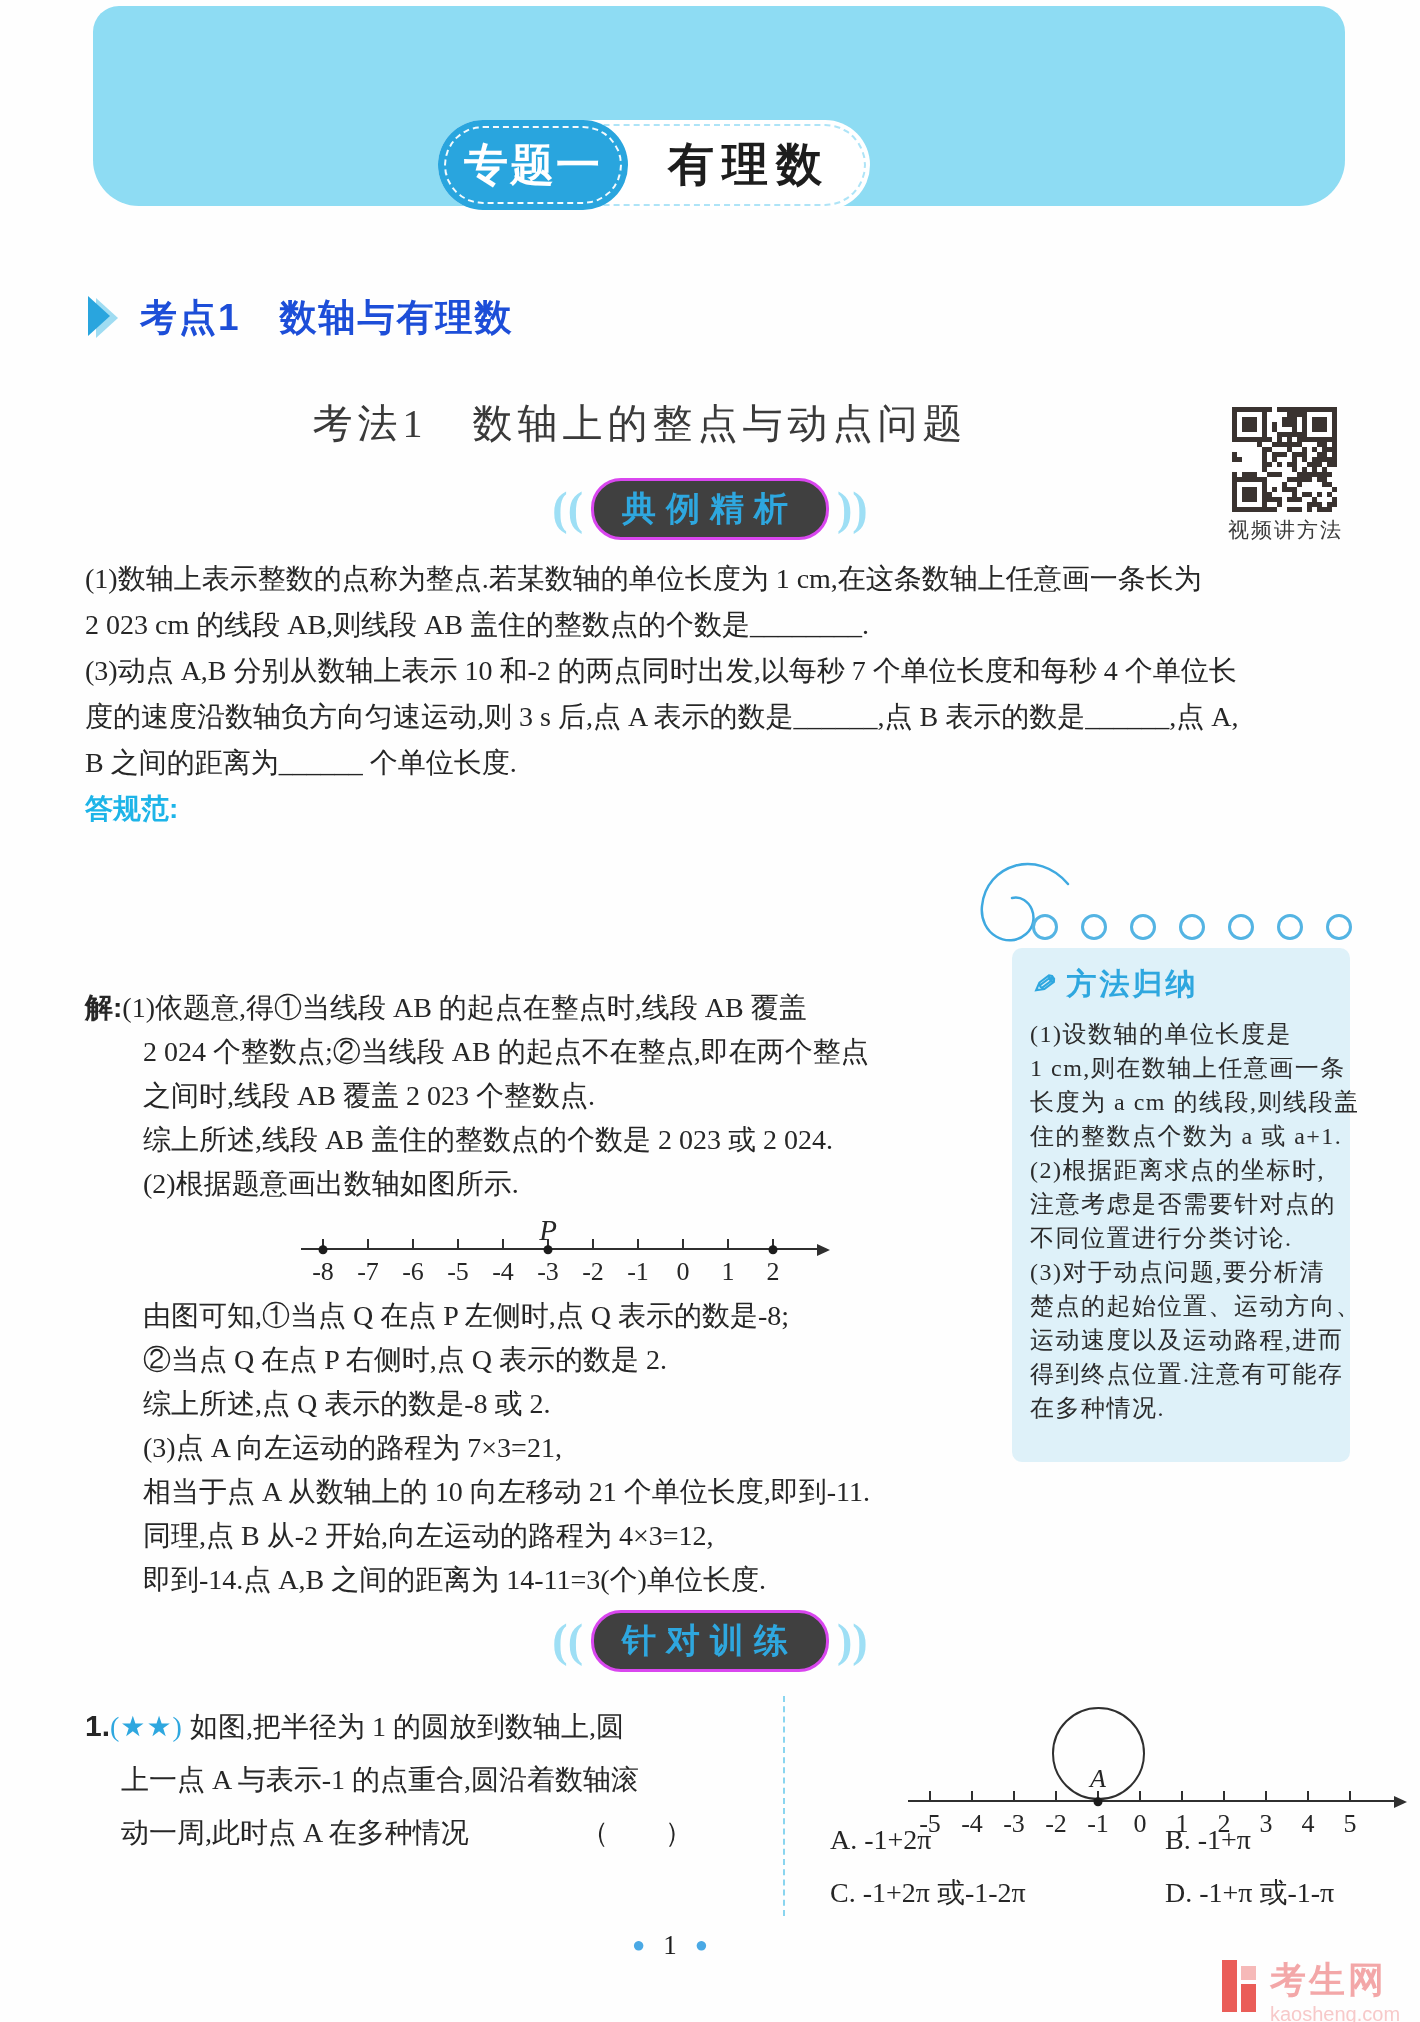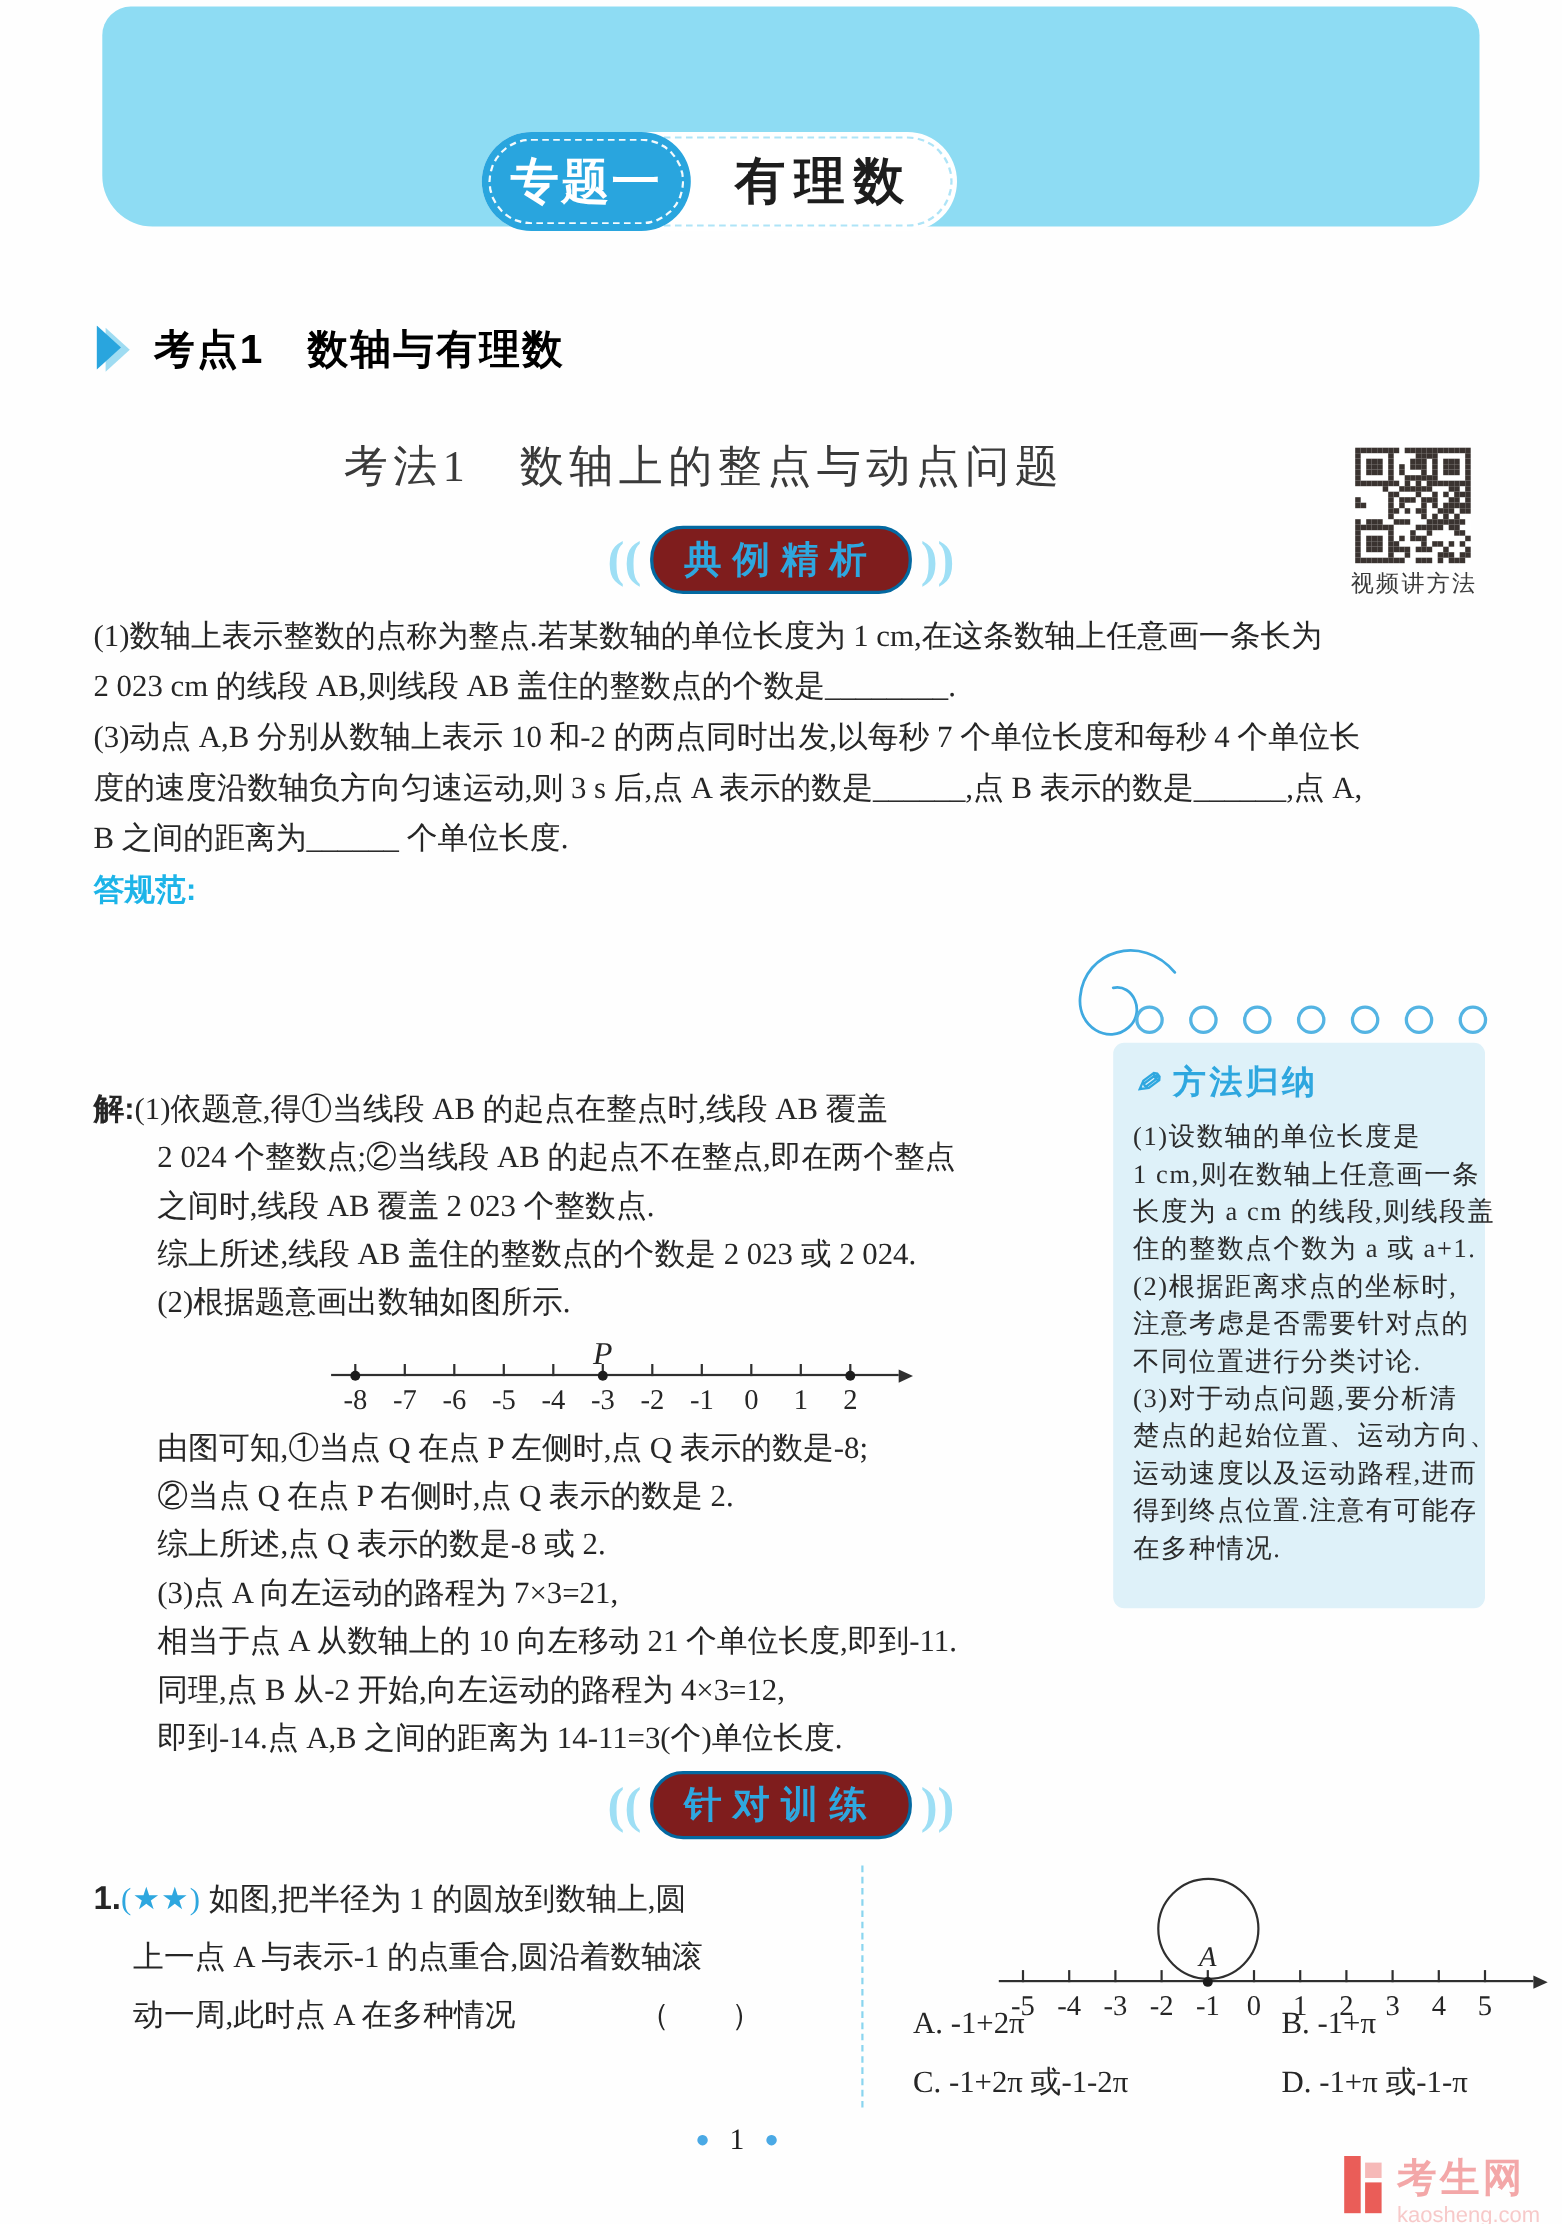--- a/index.html
+++ b/index.html
@@ -17,37 +17,37 @@
                border-radius:41px;pointer-events:none}
   .topic-blue{width:190px;height:90px;background:#29a5de;border-radius:45px;
               display:flex;align-items:center;justify-content:center;position:relative;z-index:2}
   .topic-blue::after{content:'';position:absolute;inset:6px;border:2px dashed rgba(255,255,255,.95);border-radius:39px}
   .topic-blue span{color:#fff;font:700 44px "Liberation Sans",sans-serif;letter-spacing:2px}
   .topic-white{flex:1;display:flex;align-items:center;justify-content:center}
   .topic-white span{color:#1d1d1d;font:900 46px "Liberation Sans",sans-serif;letter-spacing:8px}
 
   
   .kaodian{position:absolute;left:84px;top:293px;display:flex;align-items:center;gap:14px}
-  .kd-title{font:700 37px "Liberation Sans",sans-serif;color:#000000;letter-spacing:2px}
+  .kd-title{font:700 37px "Liberation Sans",sans-serif;color:#1d4ed8;letter-spacing:2px}
 
   
   .kaofa{position:absolute;left:0;top:396px;width:1280px;text-align:center;
          font-size:40px;color:#3a3a3a;letter-spacing:5px}
 
   
   .qr{position:absolute;left:1232px;top:407px;width:105px;height:105px;background:#fff}
   .qr i{position:absolute;background:#3a3330}
   .qr-caption{position:absolute;left:1218px;top:516px;width:135px;text-align:center;
               font-size:21px;color:#3a3a3a;letter-spacing:2px}
 
   
   .pill-row{position:absolute;left:0;width:1420px;display:flex;justify-content:center;
             align-items:center;gap:8px}
-  .pill{border:3px solid #0369a1;border-radius:30px;padding:5px 28px;color:#2ea7df;
-        font:700 34px "Liberation Sans",sans-serif;letter-spacing:10px;background:#7f1d1d}
+  .pill{border:3px solid #d946ef;border-radius:30px;padding:5px 28px;color:#2ea7df;
+        font:700 34px "Liberation Sans",sans-serif;letter-spacing:10px;background:#404040}
   .arc{color:#9edff5;font:700 46px "Liberation Serif",serif;line-height:1}
 
   
   .example{position:absolute;left:85px;top:556px;width:1300px;font-size:28px;
            line-height:46px;white-space:nowrap}
   .bold-label{font-weight:700;font-family:"Liberation Sans",sans-serif}
   .cyan-label{color:#1db4e8;font-weight:700;font-family:"Liberation Sans",sans-serif}
 
   
   .solution{position:absolute;left:85px;top:986px;width:940px;font-size:28px;

